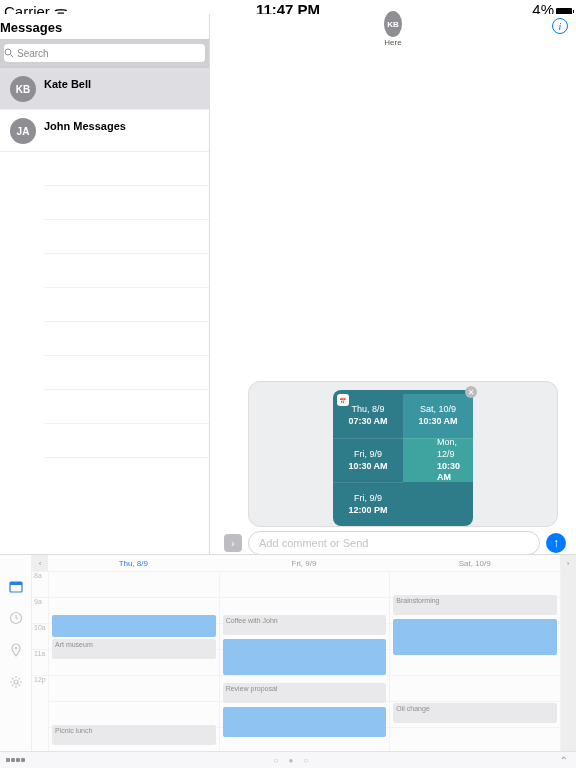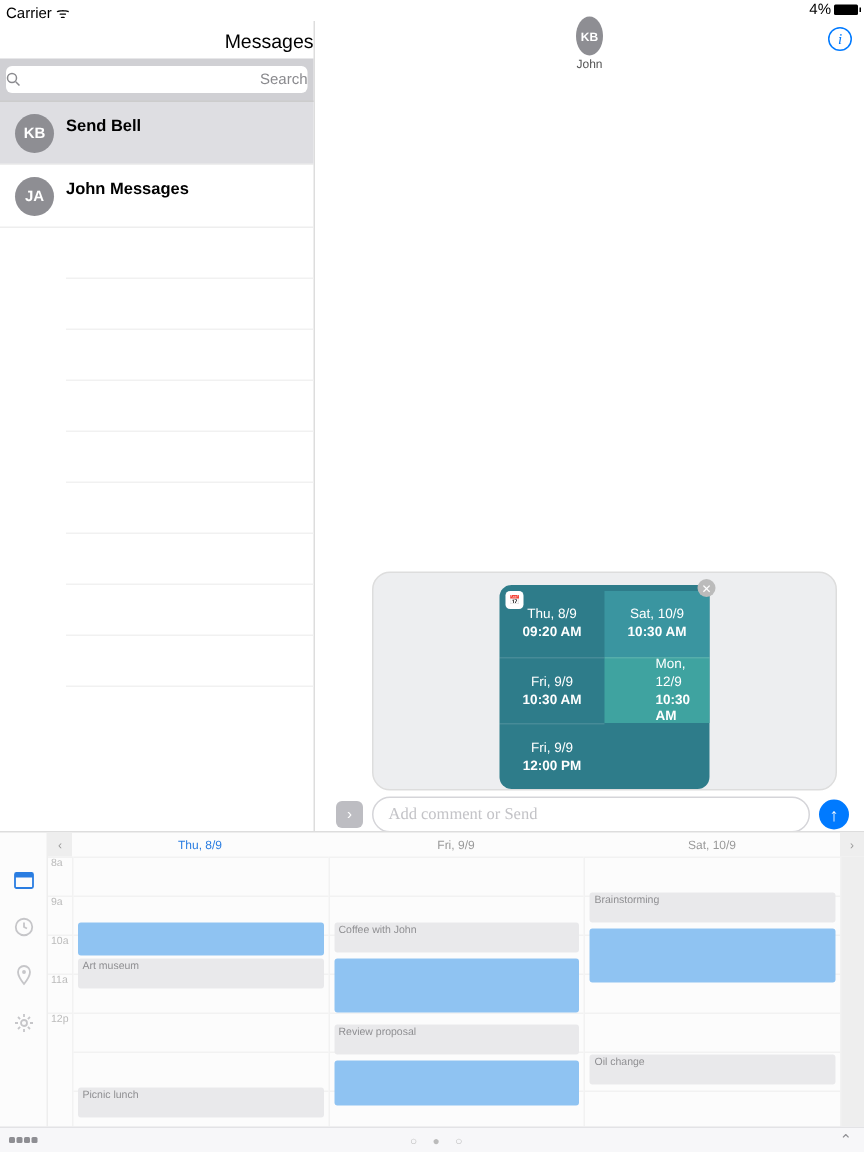--- a/index.html
+++ b/index.html
@@ -1,31 +1,31 @@
 <!DOCTYPE html>
 <html><head>
 <meta charset="utf-8">
 <style>
   * { margin: 0; padding: 0; box-sizing: border-box; font-family: -apple-system, "Helvetica Neue", Arial, sans-serif; }
   html, body { width: 576px; height: 768px; background: #fff; overflow: hidden; }
 
   
-  .status { position: absolute; top: 0; left: 0; right: 0; height: 14px; font-size: 10px; color: #000; }
+  .status { position: absolute; top: 0; left: 0; right: 0; height: 14px; font-size: 15px; color: #000; }
   .status .l { position: absolute; left: 4px; top: 1px; }
   .status .c { position: absolute; left: 0; right: 0; text-align: center; top: 1px; font-weight: 600; }
   .status .r { position: absolute; right: 4px; top: 1px; }
   .batt { display:inline-block; width:16px; height:7px; background:#000; border-radius:1px; vertical-align:middle; margin-left:2px; position:relative; }
   .batt:after { content:""; position:absolute; right:-2px; top:2px; width:1px; height:3px; background:#000; }
 
   
   .top { position:absolute; top:14px; left:0; right:0; height:540px; display:flex; }
   .sidebar { width:210px; height:100%; background:#fff; border-right:1px solid #ddd; position:relative; }
-  .sidebar-title { text-align:right; font-size:13px; font-weight:400; padding:6px 0 4px; }
+  .sidebar-title { text-align:left; font-size:13px; font-weight:700; padding:6px 0 4px; }
   .searchwrap { background:#d0d0d4; padding:5px 4px; border-bottom:1px solid #ccc; }
-  .search { height:18px; background:#fff; border-radius:4px; display:flex; align-items:center; justify-content:space-between; font-size:10px; color:#8a8a8e; }
+  .search { height:18px; background:#fff; border-radius:4px; display:flex; align-items:center; justify-content:flex-start; font-size:10px; color:#8a8a8e; }
   .search svg { margin-right:3px; }
   .convo { display:flex; gap:8px; padding:8px 10px; border-bottom:1px solid #eee; height:42px; align-items:flex-start; }
   .convo.sel { background:#dedee2; }
   .avatar { width:26px; height:26px; border-radius:50%; background:#8e8e93; color:#fff; font-size:10px; display:flex; align-items:center; justify-content:center; font-weight:600; flex:0 0 26px; }
   .convo-name { font-size:11px; font-weight:600; color:#000; padding-top:2px; }
   .row-sep { height:34px; border-bottom:1px solid #f1f1f1; margin-left:44px; }
 
   
   .main { flex:1; position:relative; background:#fff; }
   .main-head { height:30px; display:flex; align-items:center; justify-content:center; flex-direction:column; position:relative; }
@@ -41,21 +41,21 @@
   .close-badge { position:absolute; right:-4px; top:-4px; width:12px; height:12px; background:#bbb; border-radius:50%; color:#fff; font-size:8px; display:flex; align-items:center; justify-content:center; }
   .slot-grid { display:grid; grid-template-columns:1fr 1fr; }
   .slot { height:44px; display:flex; flex-direction:column; align-items:center; justify-content:center; color:#fff; font-size:9px; line-height:1.3; }
   .slot .t { font-weight:600; font-size:9px; }
   .slot.b { background:#3a95a0; } 
   .slot.c { background:#3fa3a0;padding-left:34px; }
   .slot.e { background:#4abb9b; }
   .caption { background:#e2e3e6; font-size:8px; color:#444; padding:6px 8px; font-weight:600; }
   .input-row { display:flex; align-items:center; gap:6px; }
   .expand-btn { width:18px; height:18px; background:#bdbdc2; border-radius:4px; color:#fff; display:flex; align-items:center; justify-content:center; margin-left:-24px; font-size:10px; }
-  .msg-input { flex:1; border:1px solid #d5d5d9; border-radius:14px; height:24px; font-size:11px; color:#c3c3c7; padding:0 10px; display:flex; align-items:center; background:#fff;font-family:Liberation Serif, serif; }
+  .msg-input { flex:1; border:1px solid #d5d5d9; border-radius:14px; height:24px; font-size:11px; color:#c3c3c7; padding:0 10px; display:flex; align-items:center; background:#fff; }
   .send-btn { width:20px; height:20px; background:#007aff; border-radius:50%; color:#fff; display:flex; align-items:center; justify-content:center; font-size:12px; }
 
   
   .cal { position:absolute; top:554px; left:0; right:0; bottom:17px; background:#fcfcfc; border-top:1px solid #ddd; display:flex; }
   .cal-tools { width:32px; border-right:1px solid #eee; display:flex; flex-direction:column; align-items:center; gap:18px; padding-top:24px; color:#c6c6c9; }
   .cal-tools .active { color:#2a7de1; }
   .tool-ic { width:14px; height:14px; display:flex; align-items:center; justify-content:center; }
   .cal-body { flex:1; position:relative; overflow:hidden; }
   .day-heads { display:grid; grid-template-columns:16px 1fr 1fr 1fr 16px; height:16px; font-size:8px; }
   .day-heads div { display:flex; align-items:center; justify-content:center; color:#999; }
@@ -75,71 +75,72 @@
   .grip { width:20px; display:flex; flex-wrap:wrap; gap:1px; margin-left:6px; }
   .grip span { width:4px; height:4px; background:#8e8e93; border-radius:1px; }
   .pager { flex:1; text-align:center; font-size:8px; color:#bbb; letter-spacing:4px; }
   .caret-up { margin-right:8px; color:#8e8e93; font-size:10px; }
 </style>
 </head>
 <body>
 
 <div class="status">
   <span class="l"><span>Carrier</span> <span>ᯤ</span></span>
+  <span class="c">11:47 PM</span>
   <span class="r"><span>4%</span><span class="batt"></span></span>
 </div>
 
 <div class="top">
 
   <div class="sidebar">
     <div class="sidebar-title">Messages</div>
     <div class="searchwrap">
       <div class="search">
         <svg width="10" height="10" viewBox="0 0 10 10">
             <circle cx="4" cy="4" r="3" stroke="#8a8a8e" stroke-width="1" fill="none"></circle>
             <line x1="6.5" y1="6.5" x2="9" y2="9" stroke="#8a8a8e" stroke-width="1"></line>
           </svg>
         <span>Search</span>
       </div>
     </div>
     <div class="convo sel">
       <div class="avatar">KB</div>
-      <div class="convo-name">Send Bell</div>
+      <div class="convo-name">Kate Bell</div>
     </div>
     <div class="convo">
       <div class="avatar">JA</div>
       <div class="convo-name">John Messages</div>
     </div>
     <div class="row-sep"></div>
     <div class="row-sep"></div>
     <div class="row-sep"></div>
     <div class="row-sep"></div>
     <div class="row-sep"></div>
     <div class="row-sep"></div>
     <div class="row-sep"></div>
     <div class="row-sep"></div>
     <div class="row-sep"></div>
   </div>
 
   <div class="main">
     <div class="main-head">
       <div class="avatar">KB</div>
-      <div class="name">John</div>
+      <div class="name">Here</div>
       <div class="info-btn">i</div>
     </div>
 
     <div class="composer">
       <div class="card">
         <div class="slots">
           <div class="app-badge">📅</div>
           <div class="close-badge">✕</div>
           <div class="slot-grid">
             <div class="slot">
                 <span>Thu, 8/9</span>
-                <span class="t">09:20 AM</span>
+                <span class="t">07:30 AM</span>
               </div>
             <div class="slot b">
                 <span>Sat, 10/9</span>
                 <span class="t">10:30 AM</span>
               </div>
             <div class="slot" style="border-top:1px solid rgba(255,255,255,.12)">
                 <span>Fri, 9/9</span>
                 <span class="t">10:30 AM</span>
               </div>
             <div class="slot c" style="border-top:1px solid rgba(255,255,255,.12)">

